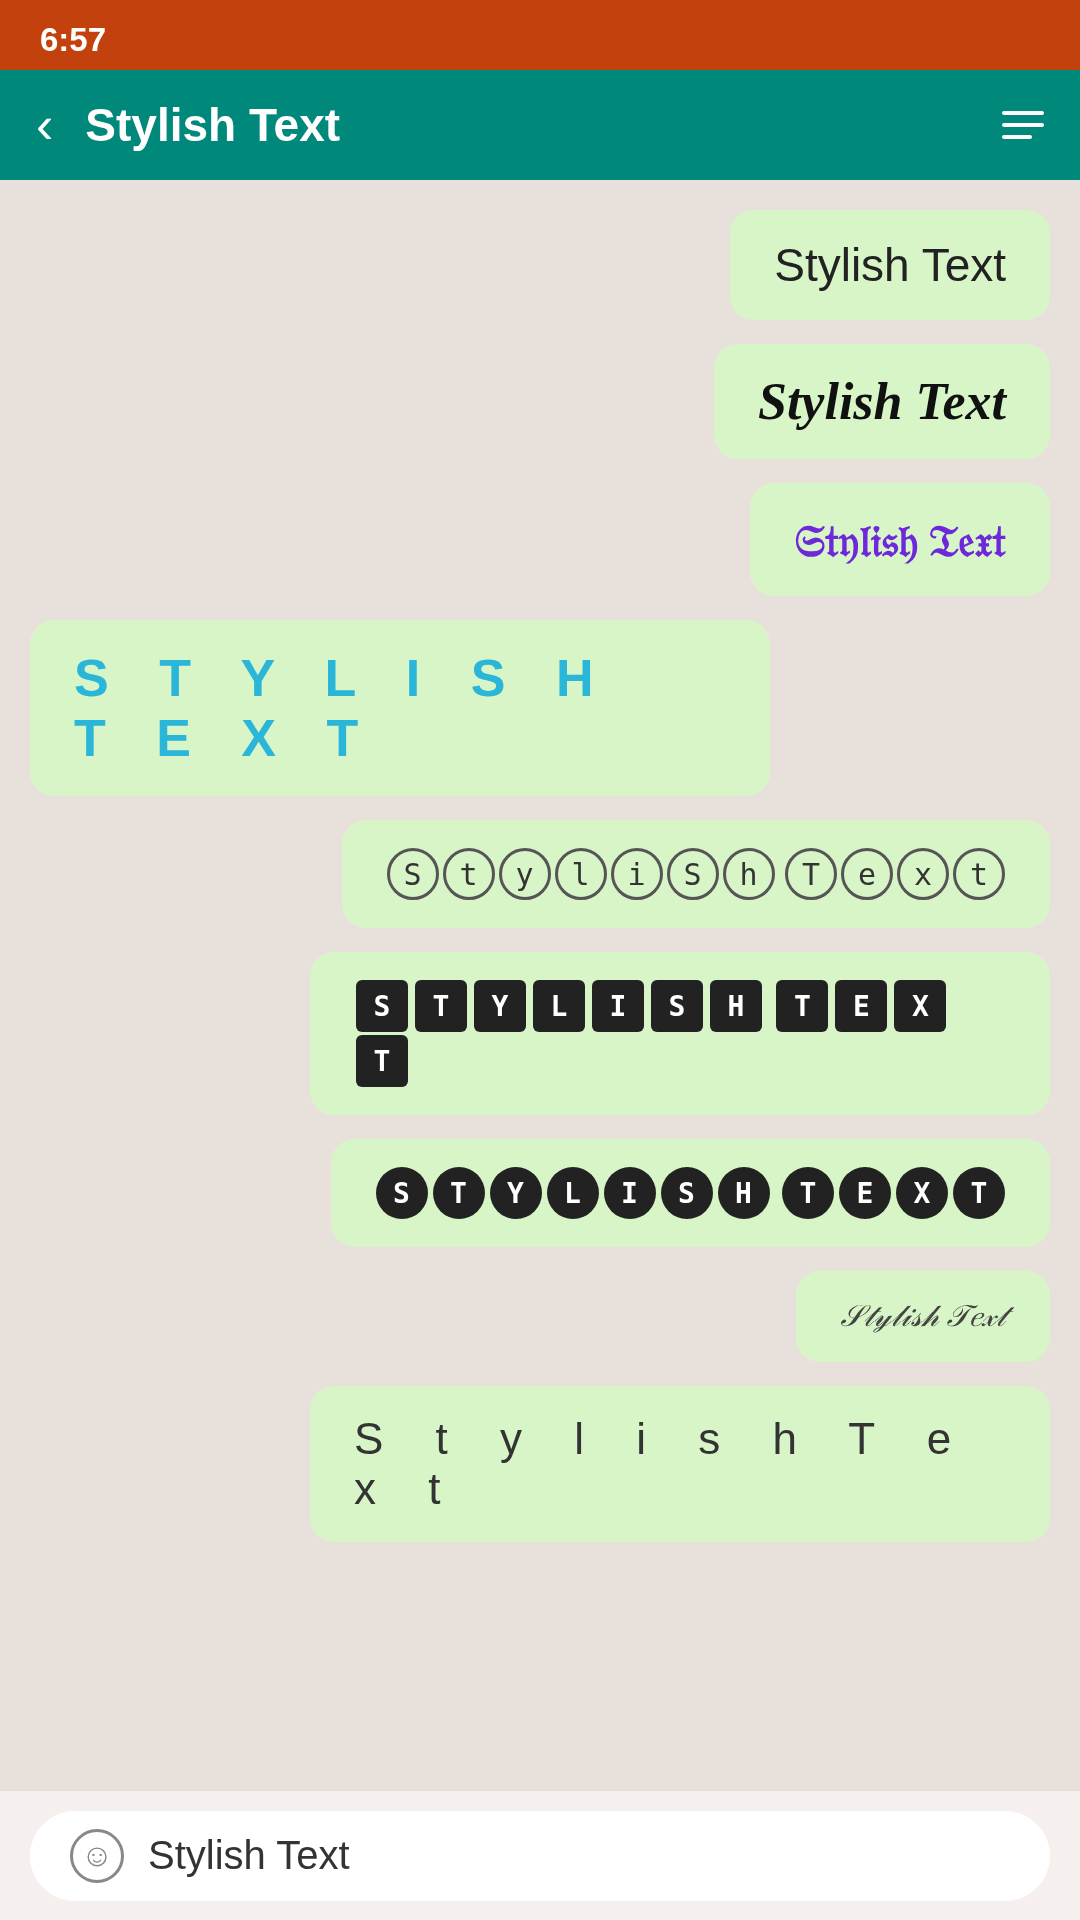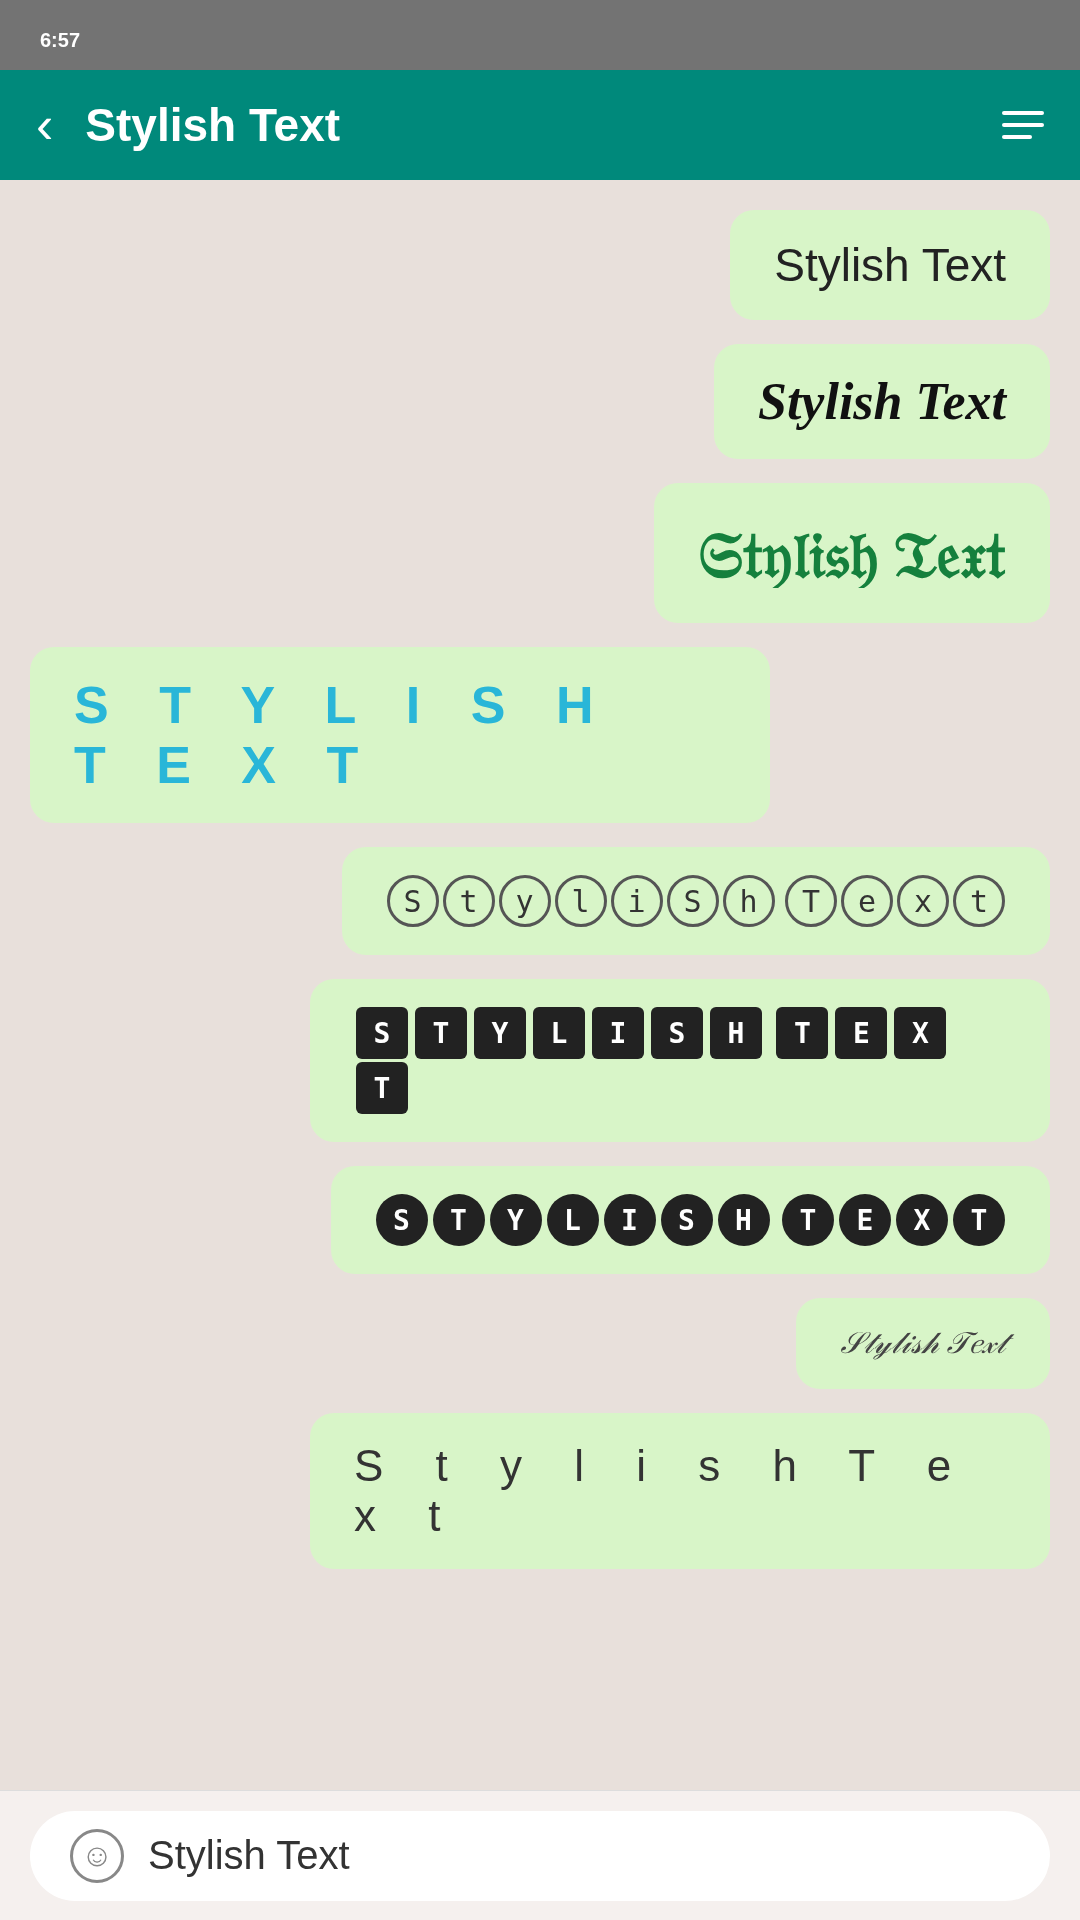--- a/index.html
+++ b/index.html
@@ -10,23 +10,23 @@
       height: 1920px;
       background: #e8e0db;
       font-family: sans-serif;
       overflow: hidden;
       display: flex;
       flex-direction: column;
     }
 
     
     .status-bar {
-      background: #737373;
+      background: #c2410c;
       color: white;
-      font-size: 20px;
+      font-size: 33px;
       font-weight: bold;
       padding: 18px 40px 8px 40px;
       height: 70px;
       display: flex;
       align-items: center;
     }
 
     
     .app-bar {
       background: #00897b;
@@ -109,22 +109,22 @@
 
     .text-cursive {
       font-size: 52px;
       color: #111;
       font-family: 'Brush Script MT', cursive, Georgia, serif;
       font-style: italic;
       font-weight: bold;
     }
 
     .text-gothic {
-      font-size: 64px;
-      color: #15803d;
+      font-size: 44px;
+      color: #6d28d9;
       font-family: 'Palatino Linotype', 'Book Antiqua', Palatino, serif;
       font-weight: bold;
     }
 
     .text-spaced-blue {
       font-size: 52px;
       color: #29b6d8;
       font-weight: 900;
       letter-spacing: 18px;
       font-family: Arial, sans-serif;

